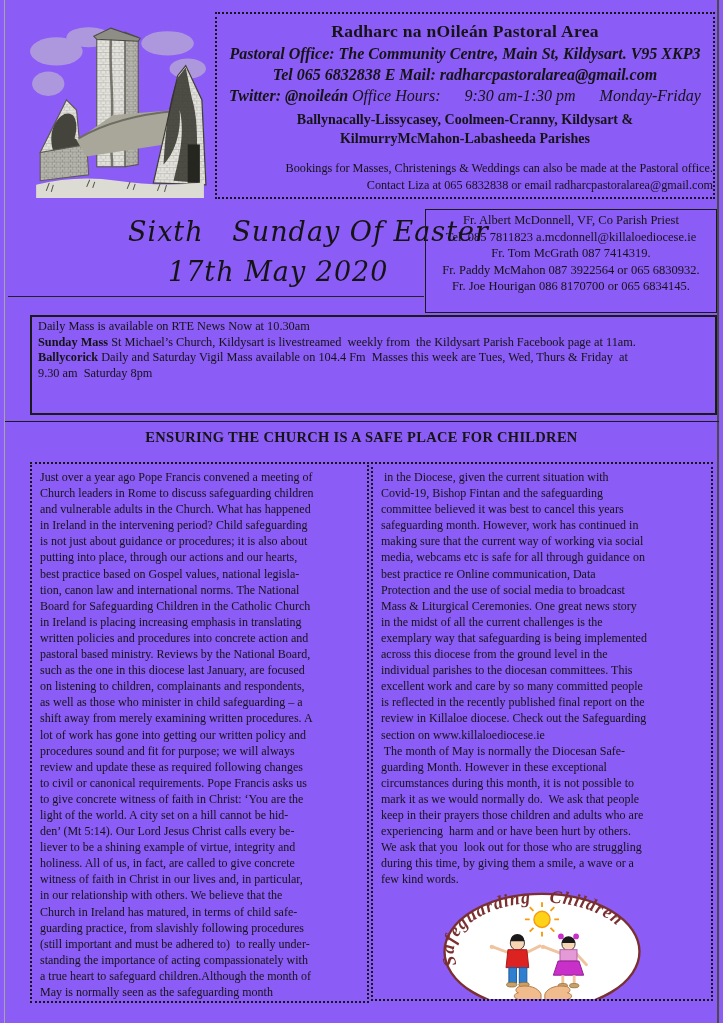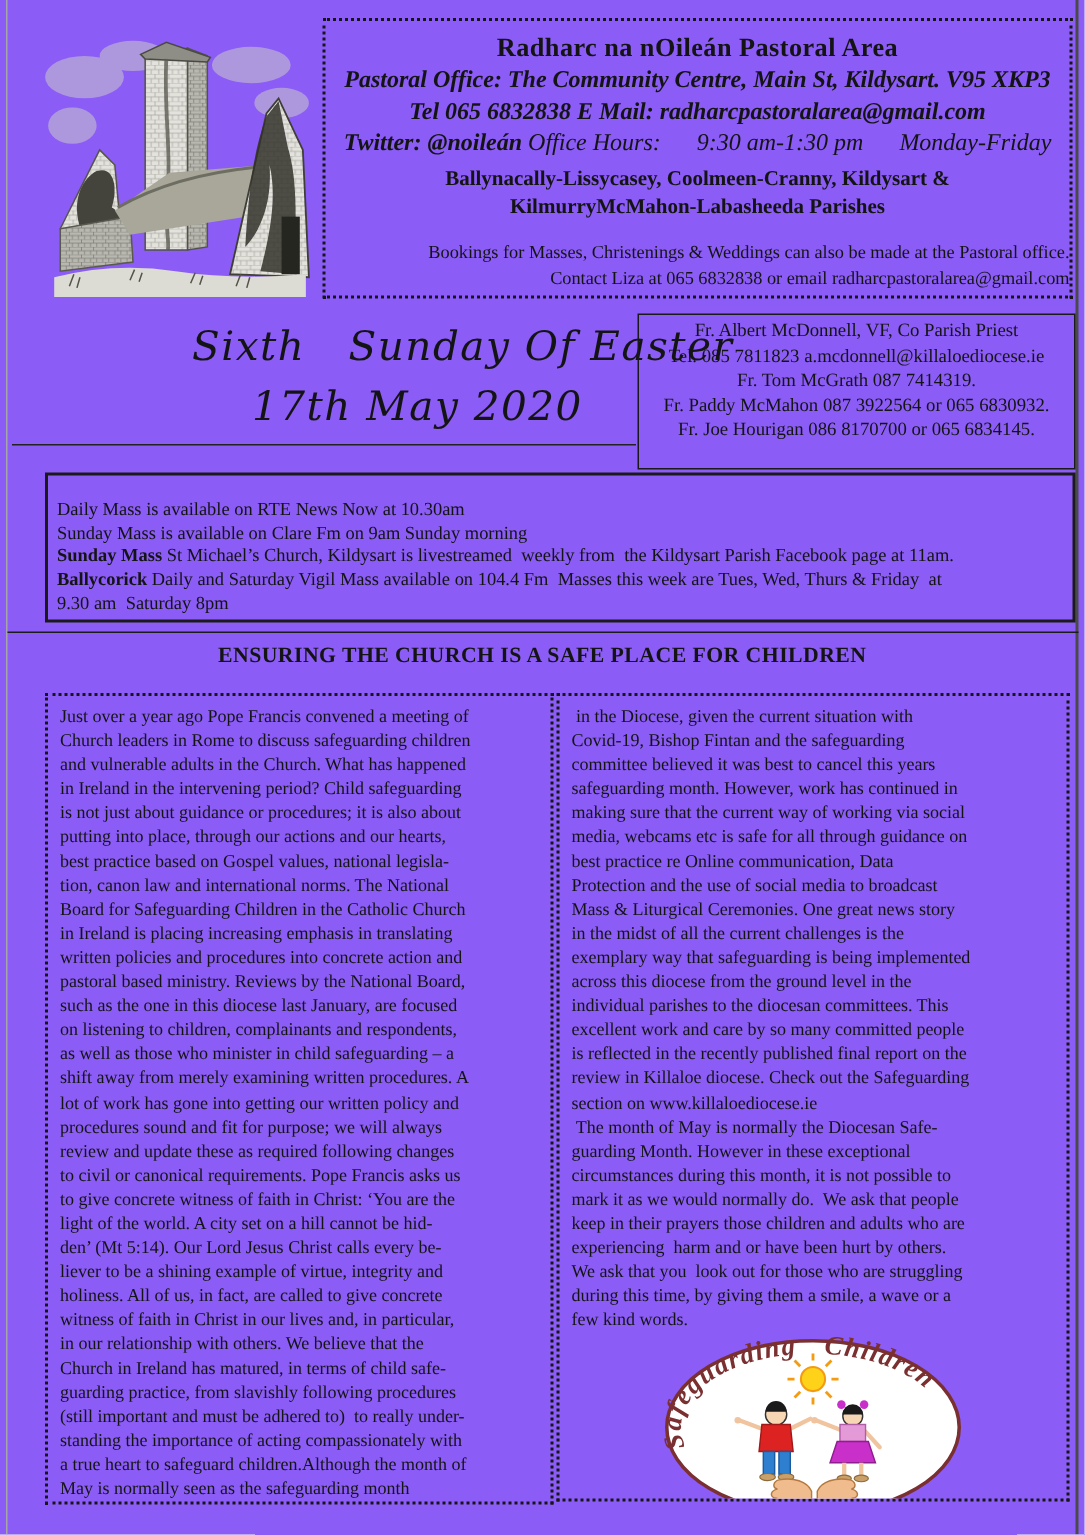--- a/index.html
+++ b/index.html
@@ -30,21 +30,21 @@
   .date-underline{position:absolute;left:8px;top:296px;width:416px;height:0;border-top:1.5px solid #222;}
 
   
   .priest-box{position:absolute;left:425px;top:209px;width:292px;height:104px;
               border:1.5px solid #1a1a1a;box-sizing:border-box;text-align:center;
               font-size:12.5px;line-height:16.6px;padding-top:2px;}
   .priest-box div{white-space:nowrap;}
 
   
   .mass-box{position:absolute;left:30px;top:315px;width:687px;height:100px;
-            border:2px solid #1a1a1a;box-sizing:border-box;padding:15px 6px;
+            border:2px solid #1a1a1a;box-sizing:border-box;padding:2px 6px;
             font-size:12.3px;line-height:15.7px;}
   .mass-box span{white-space:pre;}
   .mass-box .lead{font-weight:bold;}
 
   
   .section-rule{position:absolute;left:5px;top:421px;width:714px;height:0;border-top:1.5px solid #1c1c1c;}
   .section-heading{position:absolute;left:0;top:429px;width:723px;text-align:center;
                    font-weight:bold;font-size:14.5px;letter-spacing:.3px;}
 
   
@@ -133,21 +133,20 @@
   <div class="priest-box">
     <div>Fr. Albert McDonnell, VF, Co Parish Priest</div>
     <div>Tel. 085 7811823 a.mcdonnell@killaloediocese.ie</div>
     <div>Fr. Tom McGrath 087 7414319.</div>
     <div>Fr. Paddy McMahon 087 3922564 or 065 6830932.</div>
     <div>Fr. Joe Hourigan 086 8170700 or 065 6834145.</div>
   </div>
 
   <div class="mass-box">
     <div><span class="lead"></span><span>Daily Mass is available on RTE News Now at 10.30am</span></div>
-    <div><span class="lead"></span><span>Sunday Mass is available on Clare Fm on 9am Sunday morning</span></div>
     <div><span class="lead">Sunday Mass</span><span> St Michael’s Church, Kildysart is livestreamed  weekly from  the Kildysart Parish Facebook page at 11am.</span></div>
     <div><span class="lead">Ballycorick</span><span> Daily and Saturday Vigil Mass available on 104.4 Fm  Masses this week are Tues, Wed, Thurs &amp; Friday  at</span></div>
     <div><span class="lead"></span><span>9.30 am  Saturday 8pm</span></div>
   </div>
 
   <div class="section-rule"></div>
   <div class="section-heading">ENSURING THE CHURCH IS A SAFE PLACE FOR CHILDREN</div>
 
   <div class="col col-left">
     <div class="coltext">Just over a year ago Pope Francis convened a meeting of

